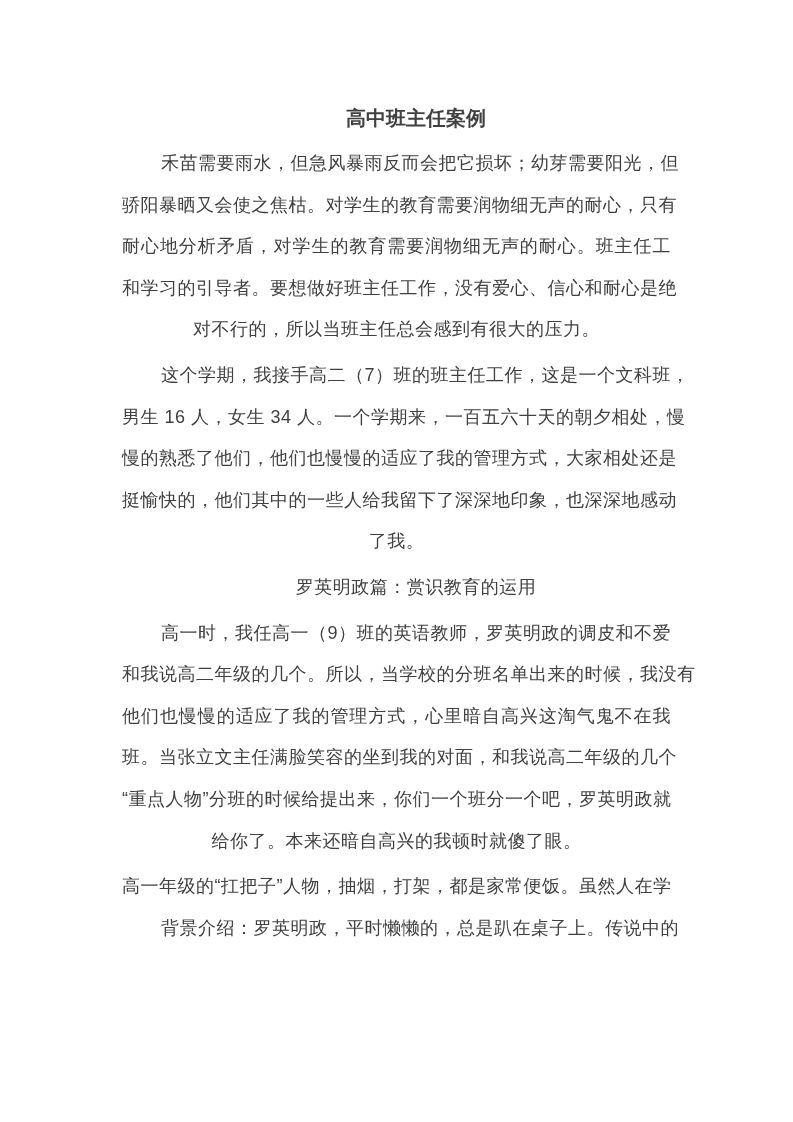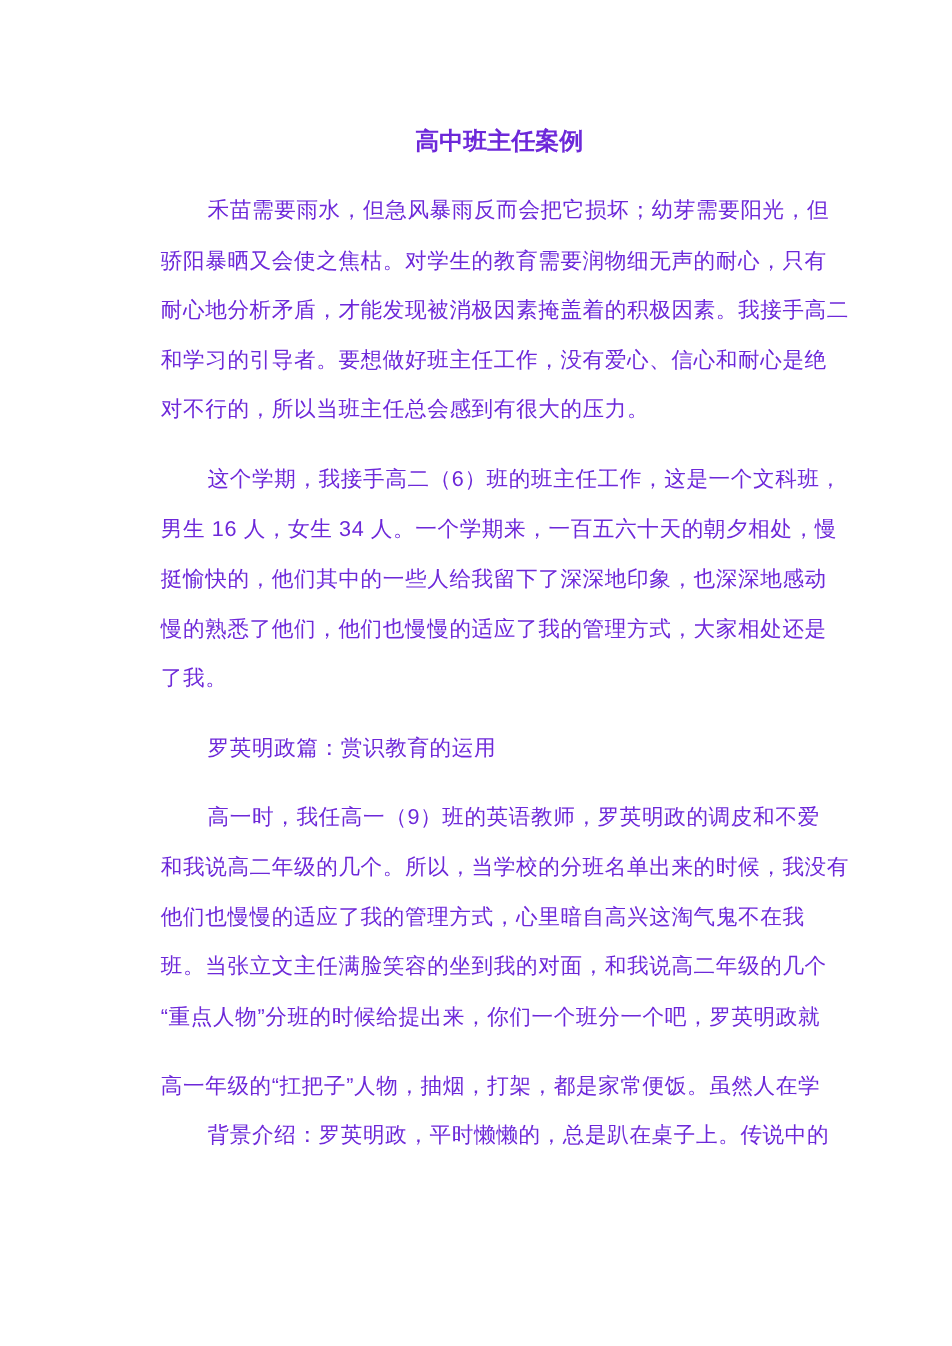--- a/index.html
+++ b/index.html
@@ -8,46 +8,47 @@
     background: #ffffff;
   }
   .page {
     position: relative;
     width: 793px;
     height: 1122px;
     margin: 0 auto;
     background: #ffffff;
     overflow: hidden;
     font-family: "Liberation Sans", sans-serif;
-    color: #6d28d9;
+    color: #404040;
   }
   .content {
     padding: 97px 118px 0 118px;
     width: 557px;
   }
   .title {
     margin: 0;
     height: 42px;
     line-height: 42px;
     font-size: 20px;
     font-weight: bold;
     text-align: center;
     text-indent: 39px; 
     white-space: nowrap;
   }
   .para {
-    margin: 16px;
+    margin: 4px;
     padding: 0;
   }
   .line {
     height: 41.6px;
     line-height: 41.6px;
     font-size: 18px;
     white-space: nowrap;
     letter-spacing: 0.5px;
+    text-align: center;
   }
   .line.first {
     text-indent: 39px; 
   }
   .line.just {
     text-align: justify;
     text-align-last: justify;
     text-justify: inter-character;
   }
 </style>
@@ -55,43 +56,44 @@
 <body>
 
 <div class="page">
   <div class="content">
 
     <h1 class="title">高中班主任案例</h1>
 
     <div class="para">
       <div class="line first just">禾苗需要雨水，但急风暴雨反而会把它损坏；幼芽需要阳光，但</div>
       <div class="line just">骄阳暴晒又会使之焦枯。对学生的教育需要润物细无声的耐心，只有</div>
-      <div class="line just">耐心地分析矛盾，才能发现被消极因素掩盖着的积极因素。我接手高二</div>
+      <div class="line just">耐心地分析矛盾，对学生的教育需要润物细无声的耐心。班主任工</div>
       <div class="line just">和学习的引导者。要想做好班主任工作，没有爱心、信心和耐心是绝</div>
       <div class="line">对不行的，所以当班主任总会感到有很大的压力。</div>
     </div>
 
     <div class="para">
-      <div class="line first just">这个学期，我接手高二（6）班的班主任工作，这是一个文科班，</div>
+      <div class="line first just">这个学期，我接手高二（7）班的班主任工作，这是一个文科班，</div>
       <div class="line just">男生 16 人，女生 34 人。一个学期来，一百五六十天的朝夕相处，慢</div>
+      <div class="line just">慢的熟悉了他们，他们也慢慢的适应了我的管理方式，大家相处还是</div>
       <div class="line just">挺愉快的，他们其中的一些人给我留下了深深地印象，也深深地感动</div>
-      <div class="line just">慢的熟悉了他们，他们也慢慢的适应了我的管理方式，大家相处还是</div>
       <div class="line">了我。</div>
     </div>
 
     <div class="para">
       <div class="line first">罗英明政篇：赏识教育的运用</div>
     </div>
 
     <div class="para">
       <div class="line first just">高一时，我任高一（9）班的英语教师，罗英明政的调皮和不爱</div>
       <div class="line just">和我说高二年级的几个。所以，当学校的分班名单出来的时候，我没有</div>
       <div class="line just">他们也慢慢的适应了我的管理方式，心里暗自高兴这淘气鬼不在我</div>
       <div class="line just">班。当张立文主任满脸笑容的坐到我的对面，和我说高二年级的几个</div>
       <div class="line just">“重点人物”分班的时候给提出来，你们一个班分一个吧，罗英明政就</div>
+      <div class="line">给你了。本来还暗自高兴的我顿时就傻了眼。</div>
     </div>
 
     <div class="para">
       <div class="line just">高一年级的“扛把子”人物，抽烟，打架，都是家常便饭。虽然人在学</div>
       <div class="line first just">背景介绍：罗英明政，平时懒懒的，总是趴在桌子上。传说中的</div>
     </div>
 
   </div>
 </div>
 

